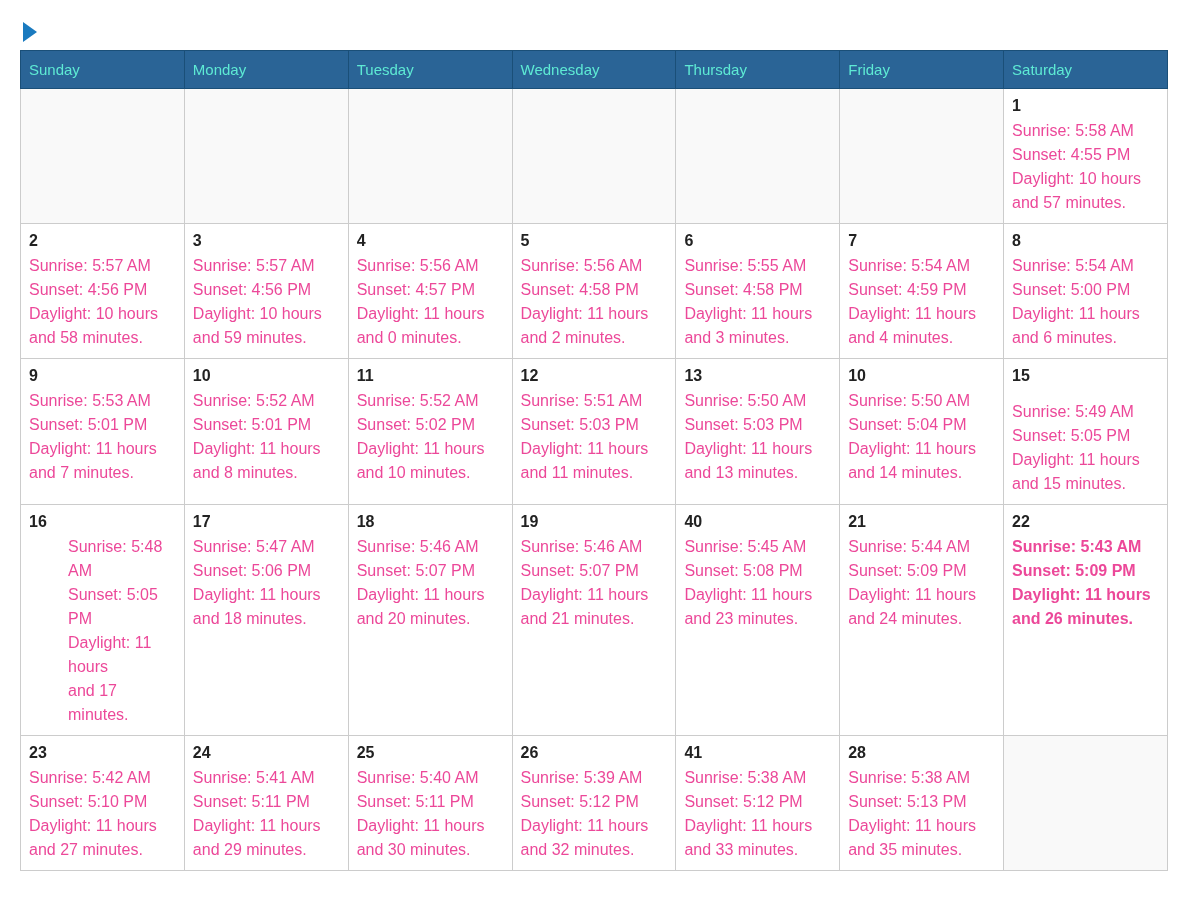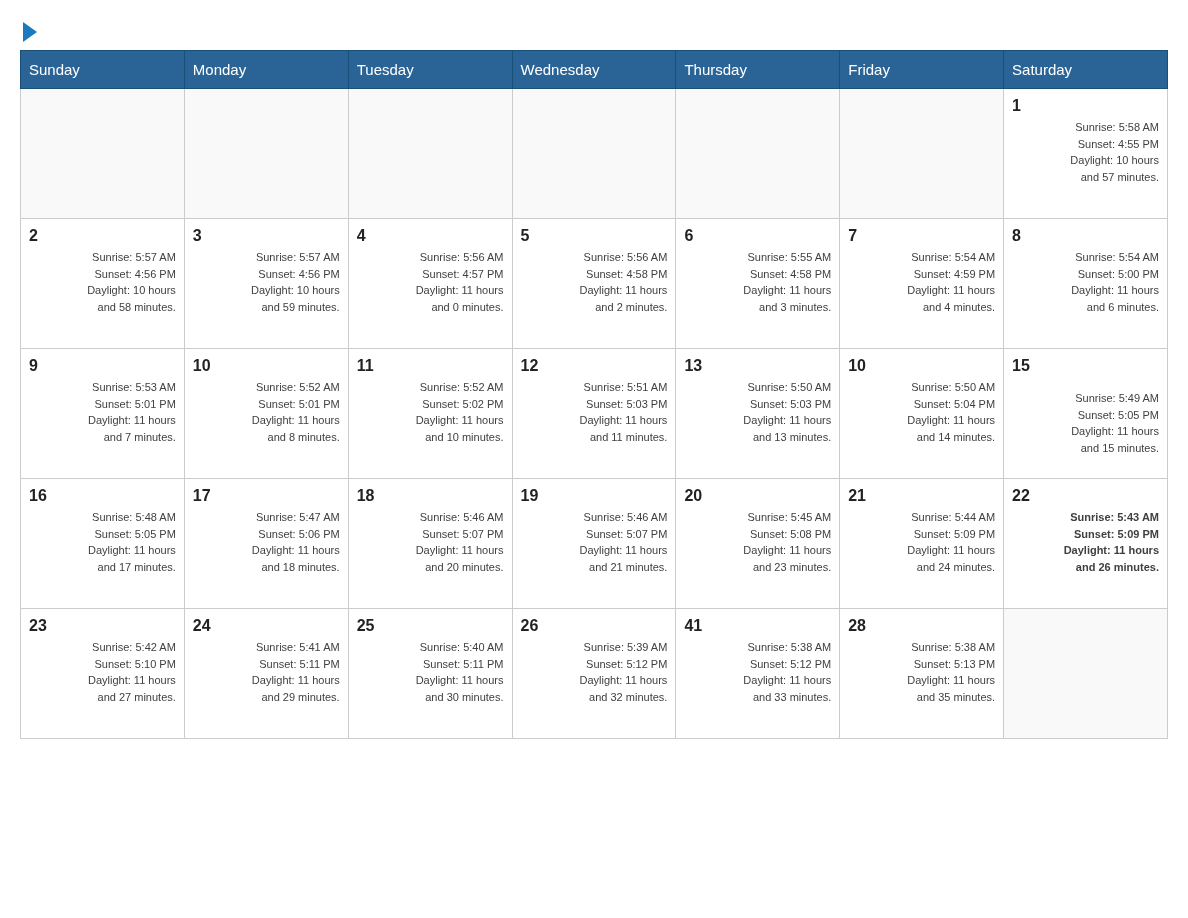--- a/index.html
+++ b/index.html
@@ -39,21 +39,21 @@
       color: #555;
       margin-top: 4px;
     }
     .calendar {
       width: 100%;
       border-collapse: collapse;
       margin-top: 10px;
     }
     .calendar th {
       background-color: #2a6496;
-      color: #ffffff;
+      color: #5eead4;
       padding: 10px 8px;
       text-align: left;
       font-size: 15px;
       font-weight: normal;
       border: 1px solid #1a4f78;
     }
     .calendar td {
       border: 1px solid #ccc;
       vertical-align: top;
       padding: 8px;
@@ -61,24 +61,23 @@
       height: 130px;
     }
     .day-number {
       font-size: 16px;
       font-weight: bold;
       color: #222;
       display: block;
       margin-bottom: 4px;
     }
     .day-info {
-      font-size: 11px;
-      color: #404040;
+      font-size: 16px;
+      color: #ec4899;
       line-height: 1.5;
-      text-align: right;
     }
     .empty-cell {
       background: #f9f9f9;
     }
     .logo-wrapper {
       display: flex;
       flex-direction: column;
     }
     .logo-line1 {
       display: flex;
@@ -268,22 +267,22 @@
 and 20 minutes.</div>
         </td>
         <td>
           <span class="day-number">19</span>
           <div class="day-info" style="white-space: pre-line;">Sunrise: 5:46 AM
 Sunset: 5:07 PM
 Daylight: 11 hours
 and 21 minutes.</div>
         </td>
         <td>
-          <span class="day-number">20</span>
-          <div class="day-info" style="white-space: pre-line; margin-left: 16px;">Sunrise: 5:45 AM
+          <span class="day-number">40</span>
+          <div class="day-info" style="white-space: pre-line;">Sunrise: 5:45 AM
 Sunset: 5:08 PM
 Daylight: 11 hours
 and 23 minutes.</div>
         </td>
         <td>
           <span class="day-number">21</span>
           <div class="day-info" style="white-space: pre-line;">Sunrise: 5:44 AM
 Sunset: 5:09 PM
 Daylight: 11 hours
 and 24 minutes.</div>

